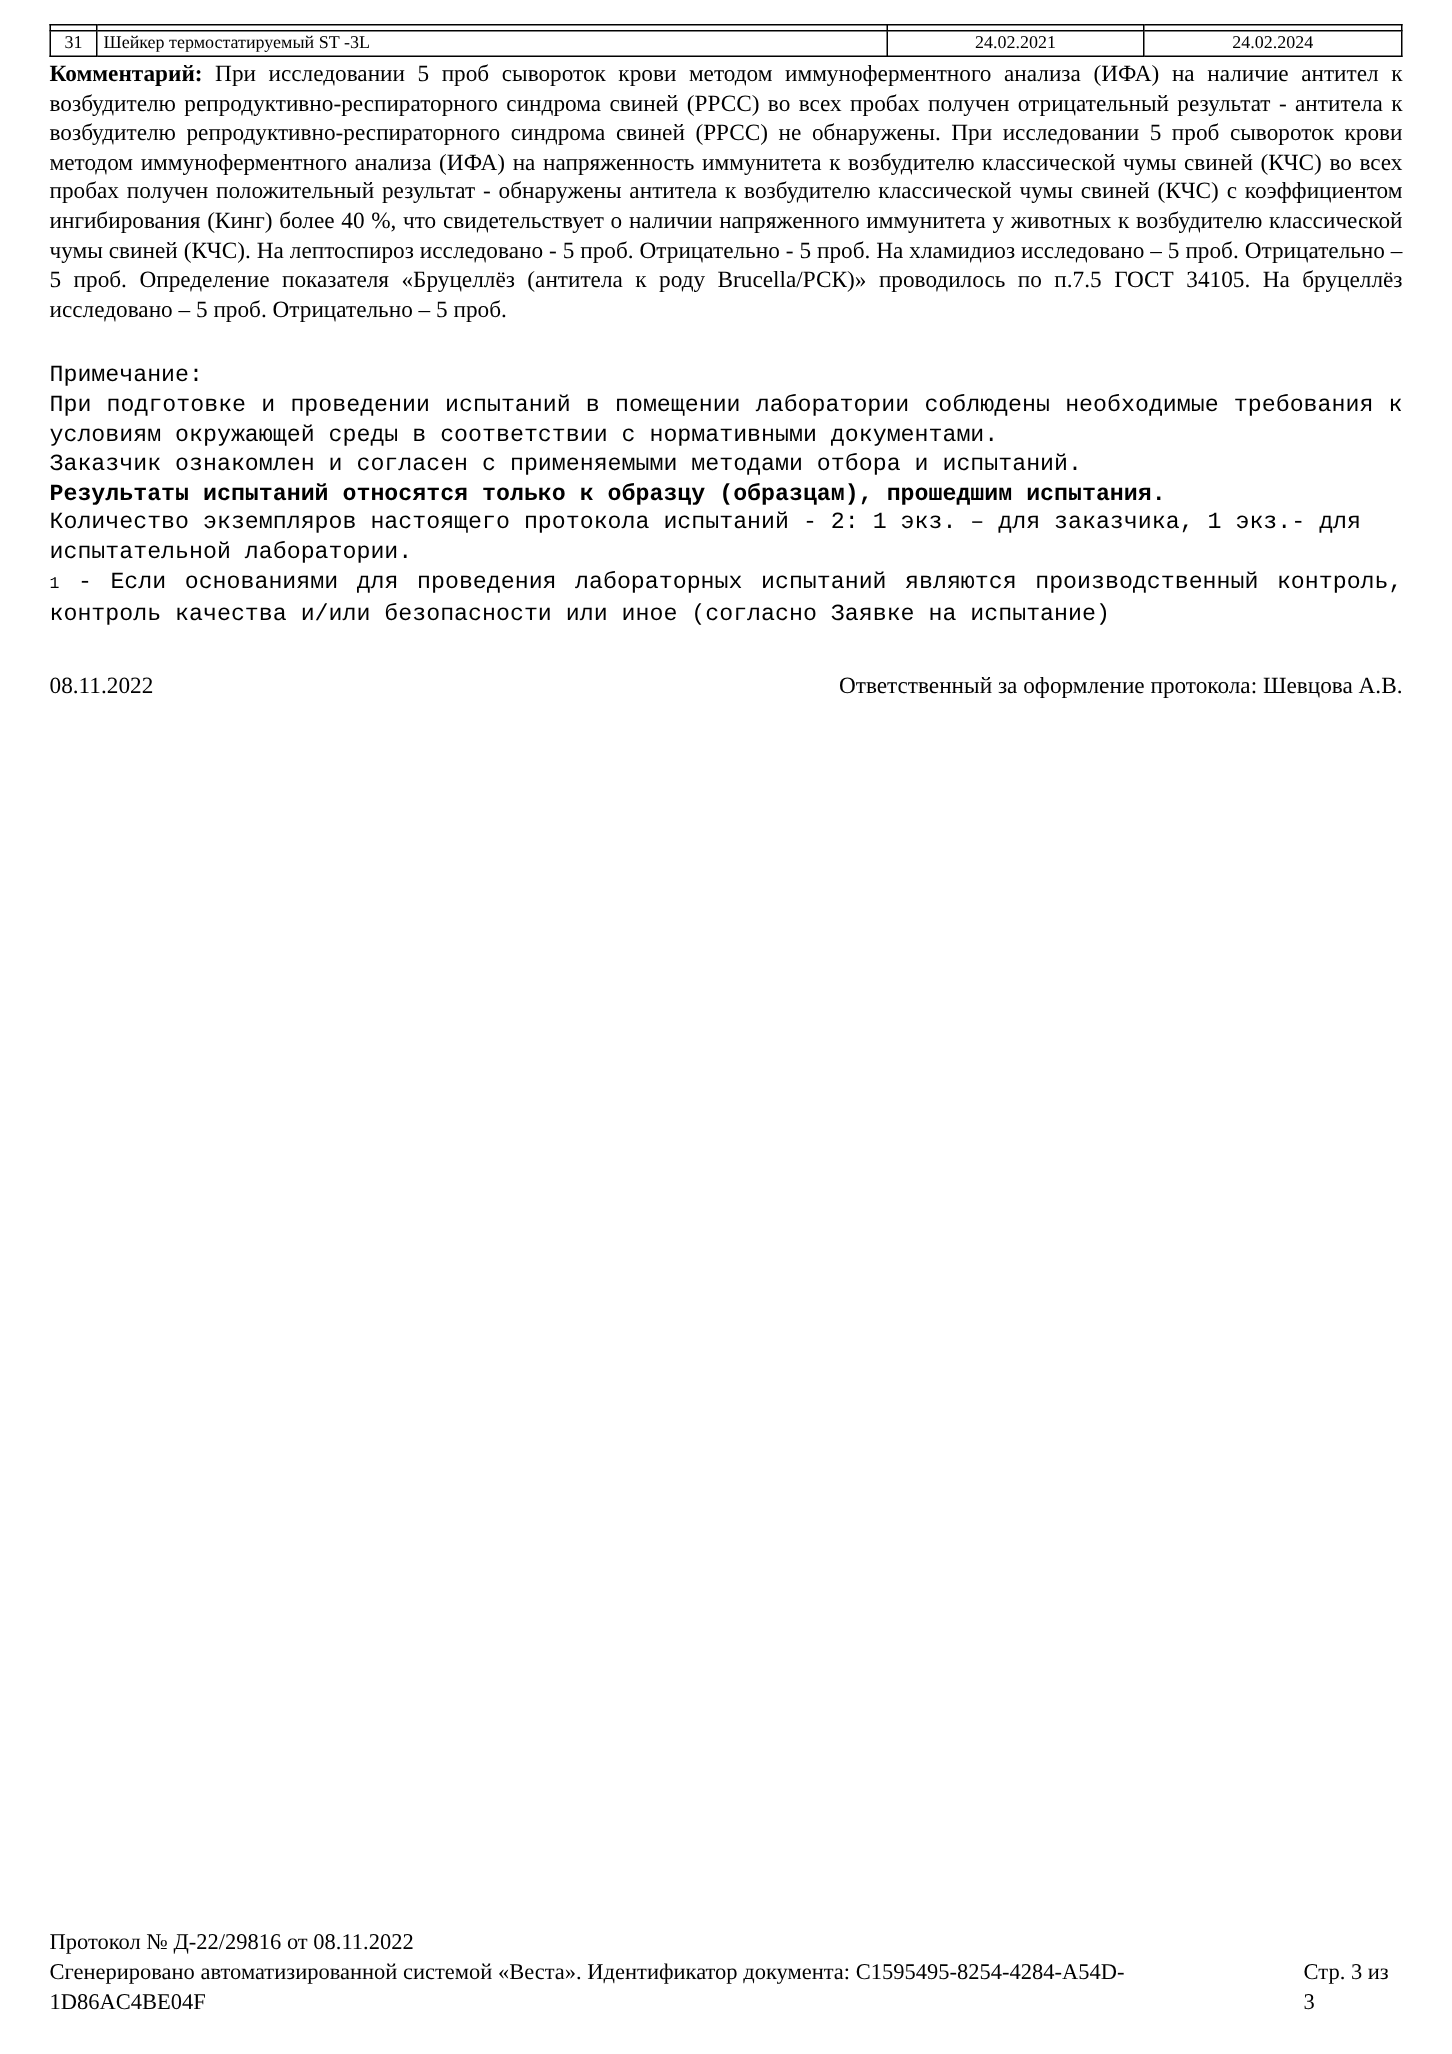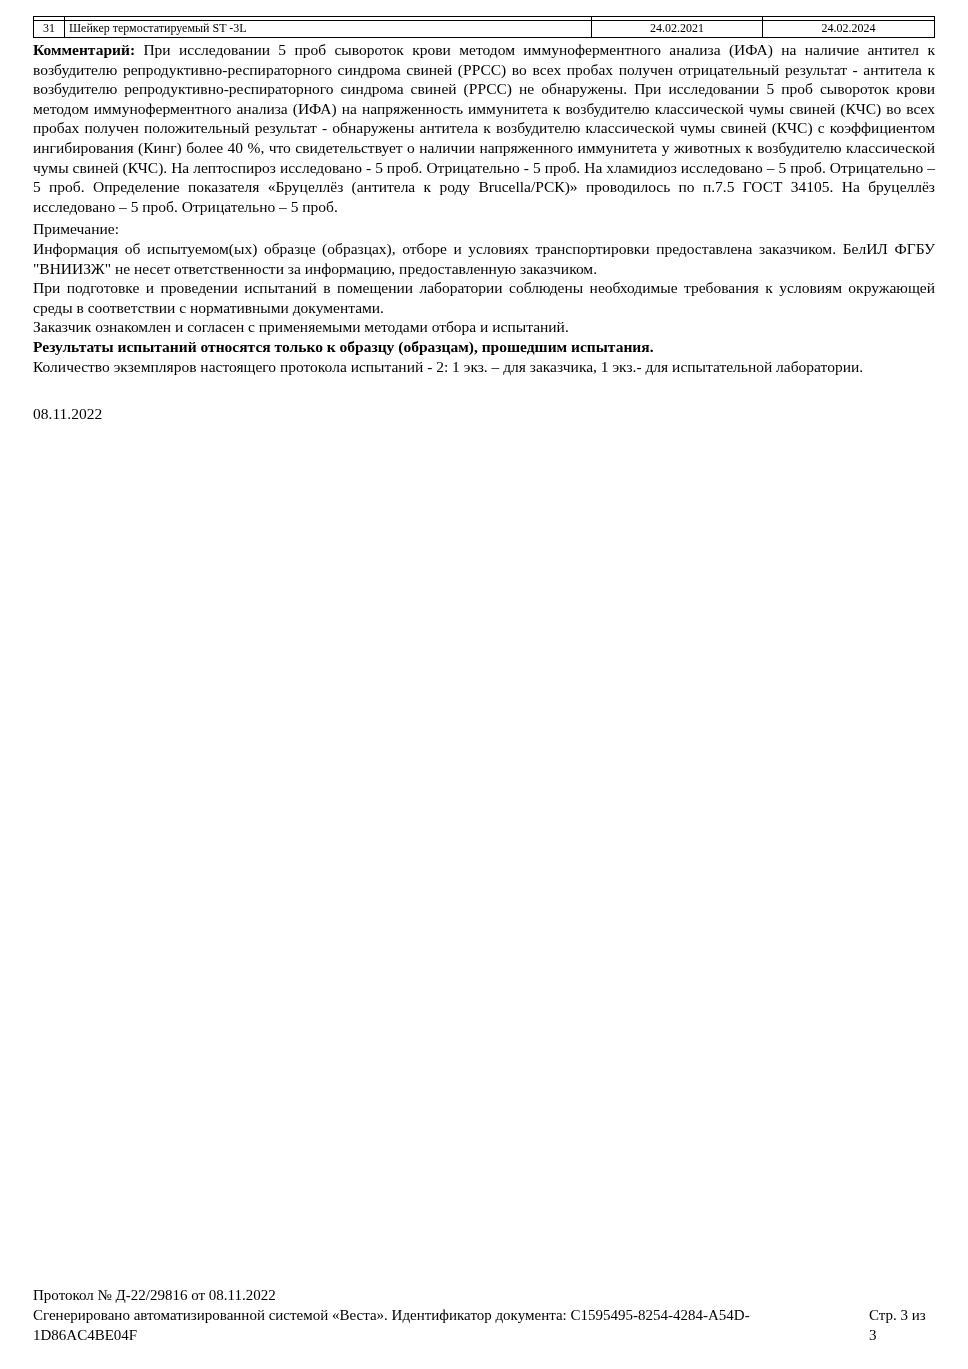--- a/index.html
+++ b/index.html
@@ -32,21 +32,21 @@
   }
   table.equip tr.sliver td { height: 4px; padding: 0; }
   table.equip tr.main td { height: 17px; margin-top: 48px; }
   td.c { text-align: center; }
 
   .doc-text { font-size: 15.5px; line-height: 19.6px; }
   .just { text-align: justify; }
   .b { font-weight: bold; }
 
   .comment { margin-top: 2px; }
-  .notes { margin-top: 3px; }
+  .notes { margin-top: 25px; font-family: Liberation Mono, monospace; }
   .fnref {
     font-size: 10px;
     vertical-align: super;
     font-weight: normal;
     margin-left: 6px;
     line-height: 0;
   }
   .fn-marker { font-size: 11px; }
 
   .sig-row {
@@ -97,29 +97,30 @@
         <td class="c">24.02.2021</td>
         <td class="c">24.02.2024</td>
       </tr>
     </tbody>
       </table>
 
     <p class="doc-text just comment"><span class="b">Комментарий:</span> <span>При исследовании 5 проб сывороток крови методом иммуноферментного анализа (ИФА) на наличие антител к возбудителю репродуктивно-респираторного синдрома свиней (РРСС) во всех пробах получен отрицательный результат - антитела к возбудителю репродуктивно-респираторного синдрома свиней (РРСС) не обнаружены. При исследовании 5 проб сывороток крови методом иммуноферментного анализа (ИФА) на напряженность иммунитета к возбудителю классической чумы свиней (КЧС) во всех пробах получен положительный результат - обнаружены антитела к возбудителю классической чумы свиней (КЧС) с коэффициентом ингибирования (Кинг) более 40 %, что свидетельствует о наличии напряженного иммунитета у животных к возбудителю классической чумы свиней (КЧС). На лептоспироз исследовано - 5 проб. Отрицательно - 5 проб. На хламидиоз исследовано – 5 проб. Отрицательно – 5 проб. Определение показателя «Бруцеллёз (антитела к роду Brucella/РСК)» проводилось по п.7.5 ГОСТ 34105. На бруцеллёз исследовано – 5 проб. Отрицательно – 5 проб.</span></p>
 
     <div class="notes">
       <div class="doc-text">Примечание:</div>
-      <div class="doc-text just">Информация об испытуемом(ых) образце (образцах), отборе и условиях транспортировки предоставлена заказчиком. БелИЛ ФГБУ "ВНИИЗЖ" не несет ответственности за информацию, предоставленную заказчиком.</div>
       <div class="doc-text just">При подготовке и проведении испытаний в помещении лаборатории соблюдены необходимые требования к условиям окружающей среды в соответствии с нормативными документами.</div>
       <div class="doc-text just">Заказчик ознакомлен и согласен с применяемыми методами отбора и испытаний.</div>
       <div class="doc-text b">Результаты испытаний относятся только к образцу (образцам), прошедшим испытания.</div>
       <div class="doc-text">Количество экземпляров настоящего протокола испытаний - 2: 1 экз. – для заказчика, 1 экз.- для испытательной лаборатории.</div>
+      <div class="doc-text just"><span class="fn-marker">1</span> <span>-  Если основаниями для проведения лабораторных испытаний являются производственный контроль, контроль качества и/или безопасности или иное (согласно Заявке на испытание)</span></div>
     </div>
 
     <div class="doc-text sig-row">
       <span>08.11.2022</span>
+      <span>Ответственный за оформление протокола: Шевцова А.В.</span>
     </div>
 
   </div>
 
   <div class="footer">
     <div>Протокол № Д-22/29816 от 08.11.2022</div>
     <div class="footer-row">
       <span>Сгенерировано автоматизированной системой «Веста». Идентификатор документа: C1595495-8254-4284-A54D-1D86AC4BE04F</span>
       <span>Стр. 3 из 3</span>
     </div>

